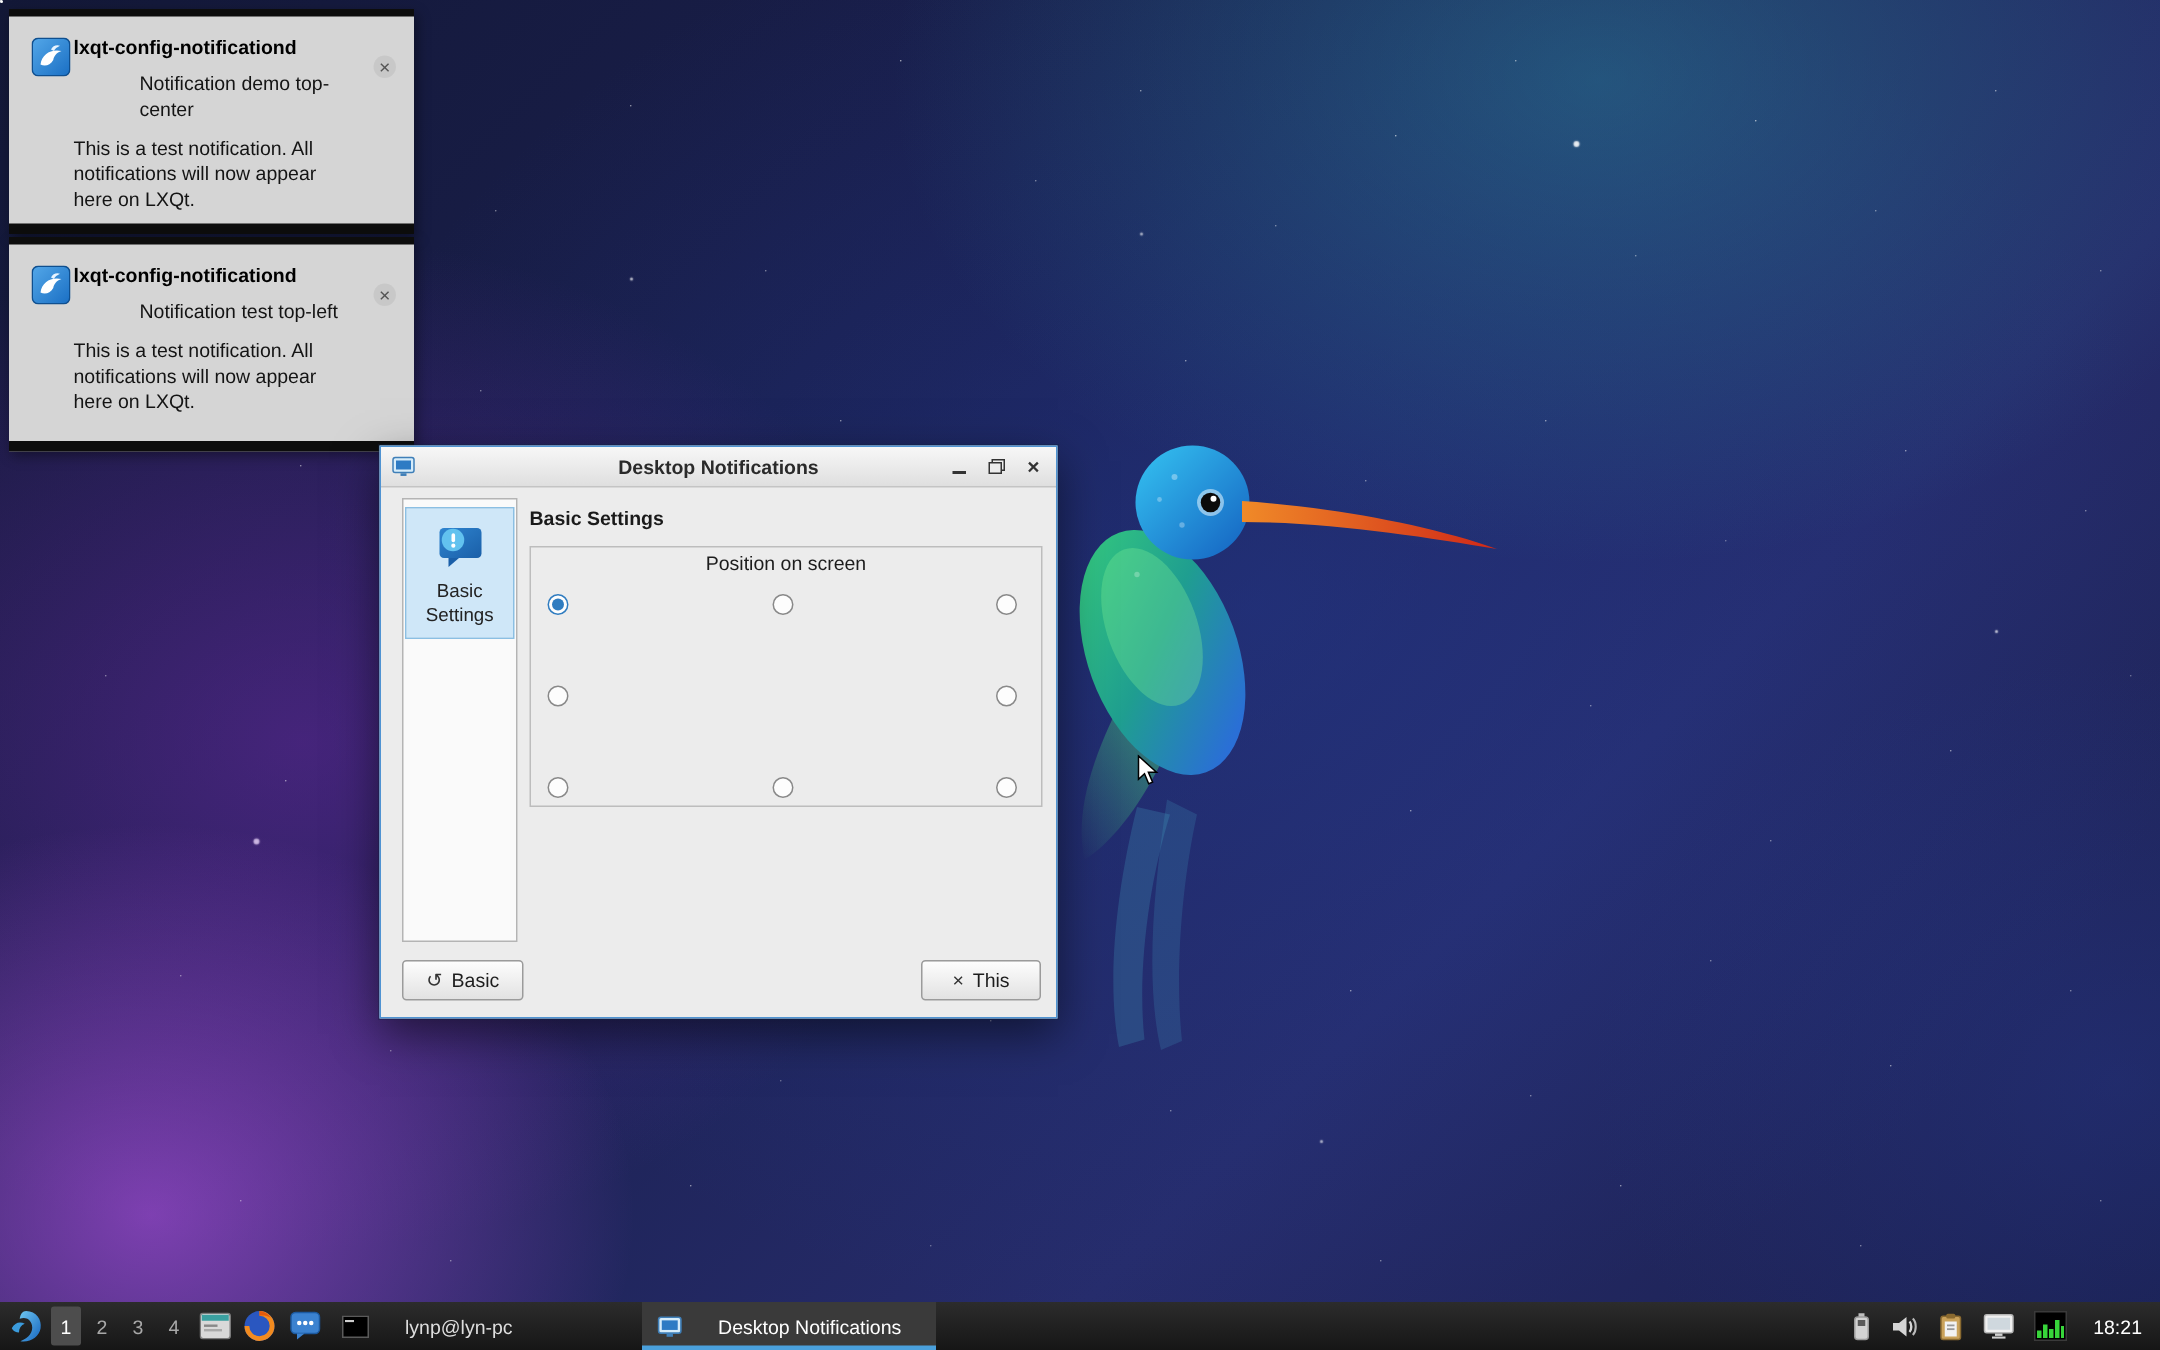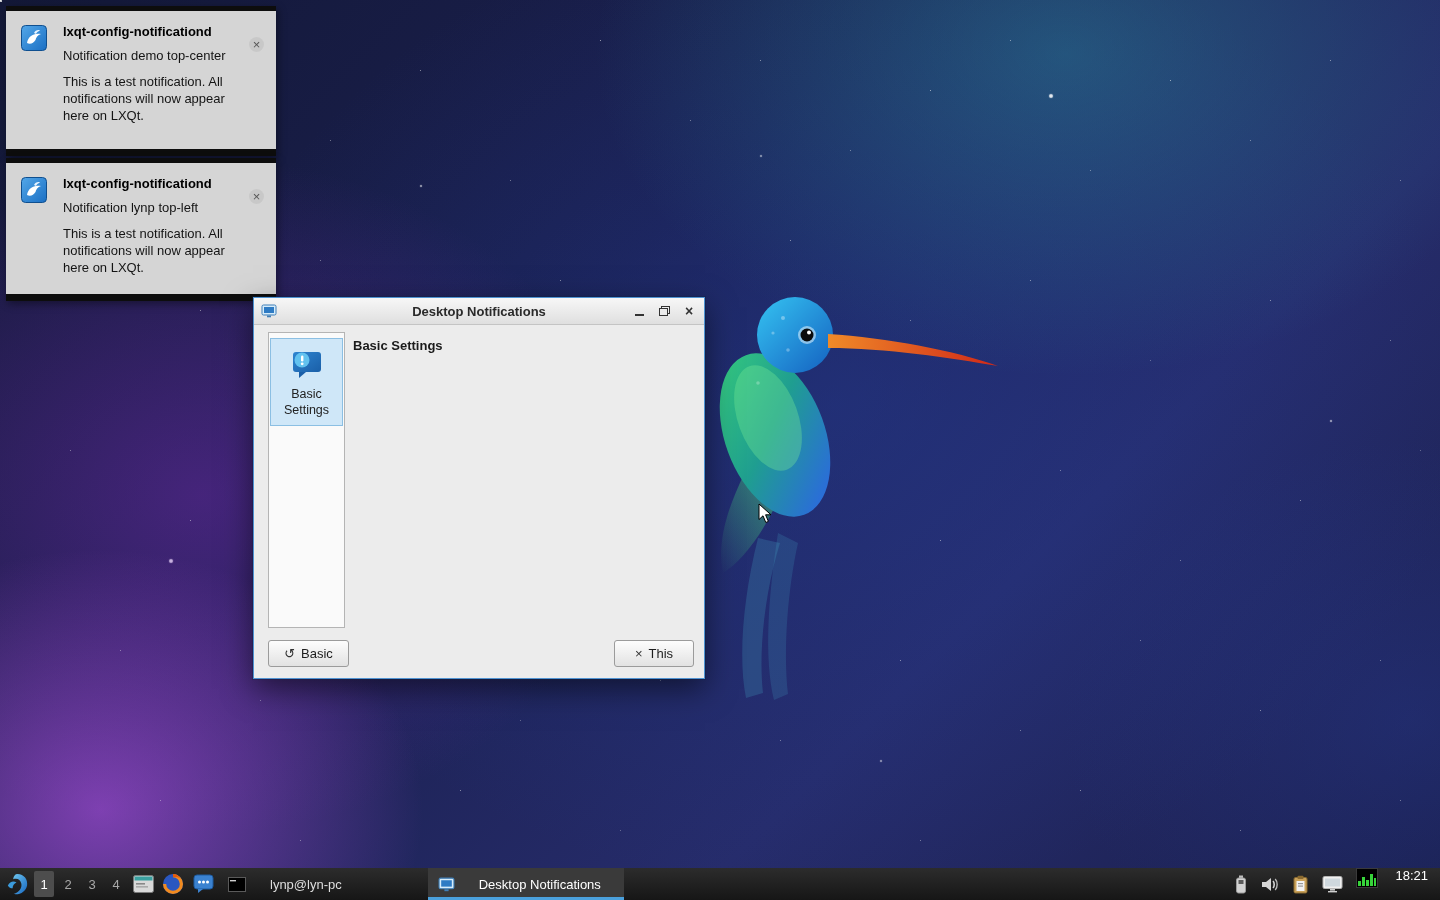--- a/index.html
+++ b/index.html
@@ -40,25 +40,25 @@
       760px 155px 1px 0 rgba(255,255,255,.7), 170px 560px 1px 1px rgba(240,220,255,.8),
       1330px 420px 1px 0 rgba(255,255,255,.8), 880px 760px 1px 0 rgba(255,255,255,.7),
       250px 150px 1px 0 rgba(255,255,255,.8); }
   .bird { position:absolute; left:688px; top:288px; }
 
   
   .notif { position:absolute; left:6px; width:270px; background:#d5d5d5; color:#141414;
       border-top:5px solid #0d0d0d; border-bottom:7px solid #0d0d0d; box-shadow:2px 3px 8px rgba(0,0,0,.4); }
   #notif-0 { top:6px; height:150px; }
   #notif-1 { top:158px; height:143px; }
-  .notif-inner { padding:12px 12px 8px 15px; display:flex; gap:16px; }
+  .notif-inner { padding:12px 12px 8px 15px; display:flex; gap:2px; }
   .notif-icon { width:26px; height:26px; flex:0 0 26px; margin-top:2px; }
   .notif-text { width:178px; font-size:13px; line-height:17px; }
   .notif-app { font-weight:bold; color:#000; }
-  .notif-summary { margin-top:7px; }
+  .notif-summary { margin-top:7px;margin-left:44px; }
   .notif-body { margin-top:9px; }
   .notif-close { position:absolute; top:26px; right:12px; width:15px; height:15px; color:#555;
       font-size:13px; line-height:15px; text-align:center; border-radius:50%; background:rgba(0,0,0,.06); }
 
   
   #window { position:absolute; left:253px; top:297px; width:452px; height:382px; background:#ececec;
       border:1px solid #4f93d2; box-shadow:0 0 0 1px rgba(15,35,65,.35), 0 10px 28px rgba(0,0,0,.5); }
   .titlebar { height:27px; background:linear-gradient(#f7f7f7,#dfdfdf); border-bottom:1px solid #c4c4c4;
       position:relative; display:flex; align-items:center; padding:0 7px; }
   .titlebar-title { position:absolute; left:0; right:0; text-align:center; font-weight:bold; font-size:13px; color:#2a2a2a; }
@@ -99,21 +99,21 @@
   
   #taskbar { position:absolute; left:0; bottom:0; width:1440px; height:32px;
       background:linear-gradient(#2c2c2c,#161616); display:flex; align-items:stretch;
       color:#c8c8c8; font-size:13px; z-index:5; }
   .logo-btn { width:32px; display:flex; align-items:center; justify-content:center; }
   .ws { width:24px; display:flex; align-items:center; justify-content:center; color:#a8a8a8; }
   .ws.active { background:#4d4d4d; color:#fff; border-radius:2px; margin:3px 2px; width:20px; }
   .launcher { width:30px; display:flex; align-items:center; justify-content:center; }
   .task { display:flex; align-items:center; gap:24px; padding:0 10px; color:#dedede; }
   .task.active { background:#3a3a3a; box-shadow:inset 0 -3px 0 #4aa0dc; color:#fff; margin-left:76px; min-width:196px; }
-  .tray { margin-left:auto; display:flex; gap:13px; padding-right:8px; }
+  .tray { margin-left:auto; display:flex; align-items:center; gap:13px; padding-right:8px; }
   .tray-icon { display:flex; align-items:center; justify-content:center; }
   .graph-icon { width:22px; height:20px; background:#000; border:1px solid #3a3a3a; display:flex; align-items:flex-end; gap:1px; padding:1px; }
   .graph-icon i { display:block; width:3px; background:#37d43a; }
   .clock { color:#fff; padding:0 4px; }
 </style>
 </head>
 <body>
 
 <div class="wallpaper">
   <div class="stars-small"></div>
@@ -179,21 +179,21 @@
 
 <div class="notif" id="notif-1">
   <div class="notif-inner">
     <svg class="notif-icon" viewBox="0 0 26 26">
       <rect x="0.5" y="0.5" width="25" height="25" rx="4" fill="url(#nbg)" stroke="#0f4f8f"></rect>
       <path d="M6,18 C7,11 13,7.5 20,9 C16.5,10 15,12.5 14.5,15 C12.5,18.5 9,19.5 6,18 Z" fill="#fff"></path>
       <path d="M13,8 C14,5.5 17,4.5 19,5.5 C17,6.5 15.5,7.5 15,9 Z" fill="#e8f4ff"></path>
     </svg>
     <div class="notif-text">
       <div class="notif-app">lxqt-config-notificationd</div>
-      <div class="notif-summary">Notification lynp top-left</div>
+      <div class="notif-summary">Notification test top-left</div>
       <div class="notif-body">This is a test notification. All notifications will now appear here on LXQt.</div>
     </div>
   </div>
   <div class="notif-close">×</div>
 </div>
 
 <div id="window">
   <div class="titlebar">
     <svg width="16" height="16" viewBox="0 0 16 16">
       <rect x="1" y="2" width="14" height="10" rx="1.5" fill="#d6ecfa" stroke="#3f7fb8"></rect>
@@ -229,20 +229,31 @@
           <circle cx="13" cy="14" r="7.5" fill="#62c2ef"></circle>
           <rect x="12" y="9.5" width="2.4" height="6" rx="1.2" fill="#fff"></rect>
           <circle cx="13.2" cy="17.8" r="1.4" fill="#fff"></circle>
         </svg>
         <div>Basic Settings</div>
       </div>
     </div>
 
     <div class="heading">Basic Settings</div>
 
+    <div class="groupbox">
+      <div class="groupbox-title">Position on screen</div>
+      <span class="radio r-c0 r-r0 checked"></span>
+      <span class="radio r-c1 r-r0"></span>
+      <span class="radio r-c2 r-r0"></span>
+      <span class="radio r-c0 r-r1"></span>
+      <span class="radio r-c2 r-r1"></span>
+      <span class="radio r-c0 r-r2"></span>
+      <span class="radio r-c1 r-r2"></span>
+      <span class="radio r-c2 r-r2"></span>
+    </div>
 
     <div class="btn" id="reset-btn">
       <span class="btn-icon">↺</span>
       <span>Basic</span>
     </div>
     <div class="btn" id="close-btn">
       <span class="btn-icon">×</span>
       <span>This</span>
     </div>
   </div>

